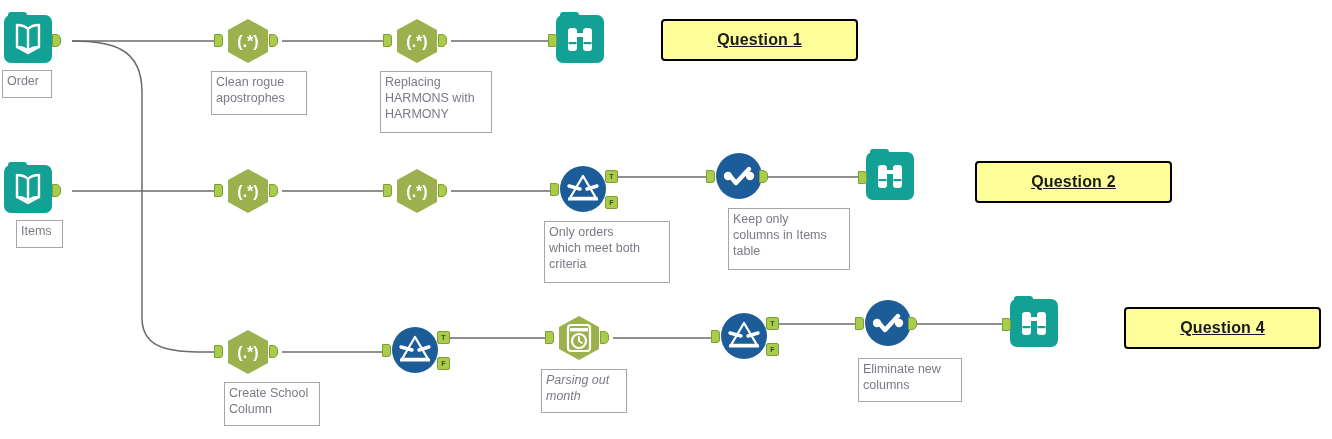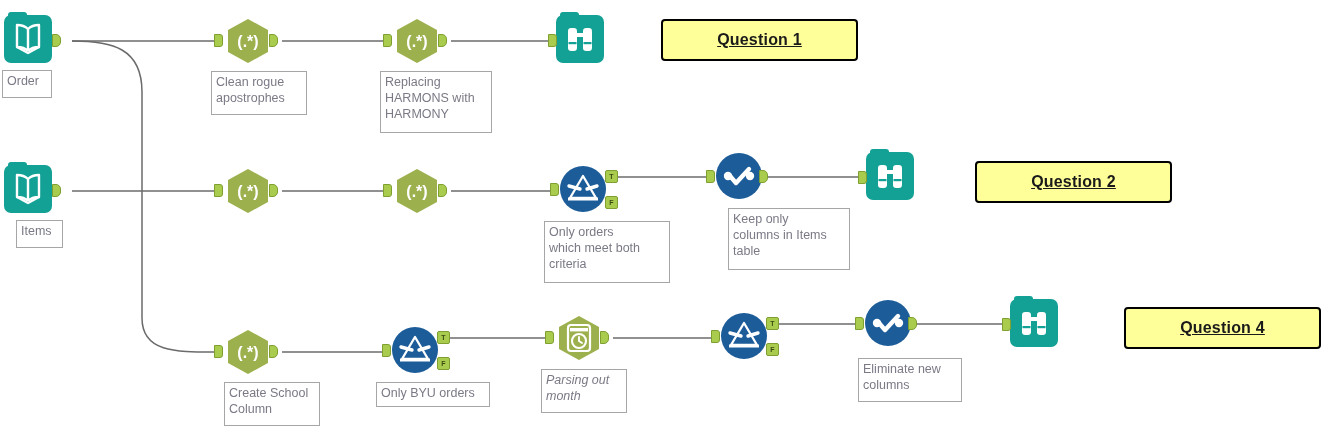--- a/index.html
+++ b/index.html
@@ -297,21 +297,20 @@
     <svg class="circglyph" viewBox="0 0 46 46">
       <polygon points="23,10 36,32 10,32" fill="none" stroke="#ffffff" stroke-width="2.3" stroke-linejoin="round"></polygon>
       <rect x="8" y="31.5" width="30" height="3" fill="#ffffff"></rect>
       <path d="M9,20 L20,23" stroke="#ffffff" stroke-width="3.4" stroke-linecap="round"></path>
       <path d="M37,20 L27,23" stroke="#ffffff" stroke-width="3.4" stroke-linecap="round"></path>
     </svg>
     <div class="anchor-in" style="left:-7px; top:20px;"></div>
     <div class="anchor-tf" style="left:48px; top:7px;">T</div>
     <div class="anchor-tf" style="left:48px; top:33px;">F</div>
   </div>
-  <div class="note" style="left:376px; top:382px; width:114px; height:25px;">Only BYU orders</div>
 
   <div class="node" style="left:553px; top:312px;">
     <svg class="hexwrap" viewBox="0 0 48 48">
       <polygon points="24,2 44,13 44,35 24,46 4,35 4,13" fill="#9cb04e"></polygon>
       <rect x="13" y="11" width="22" height="26" rx="3" fill="none" stroke="#ffffff" stroke-width="2.2"></rect>
       <rect x="15" y="14" width="18" height="3.4" fill="#ffffff"></rect>
       <circle cx="24" cy="27" r="7" fill="none" stroke="#ffffff" stroke-width="2.1"></circle>
       <path d="M24,23 L24,27 L27,29" fill="none" stroke="#ffffff" stroke-width="1.9" stroke-linecap="round"></path>
     </svg>
     <div class="anchor-in" style="left:-8px; top:19px;"></div>

